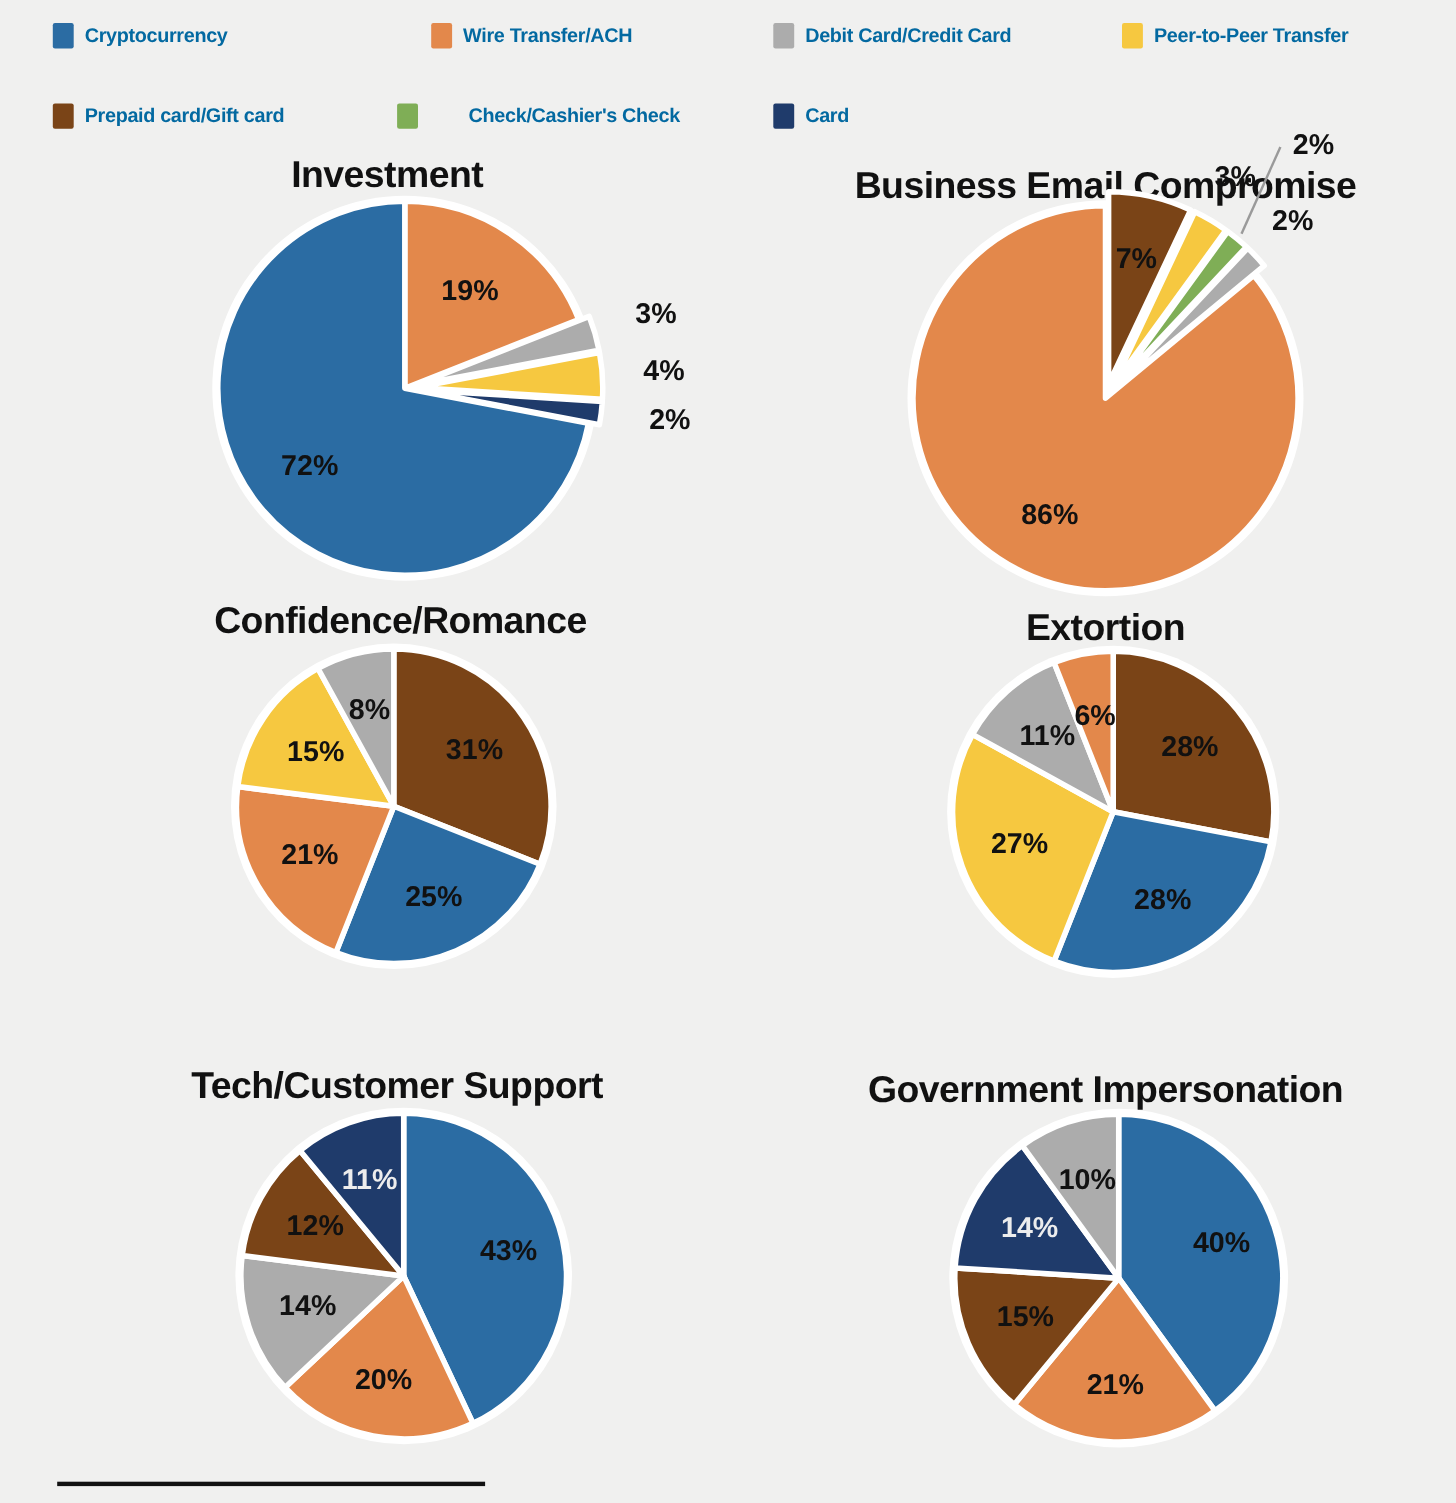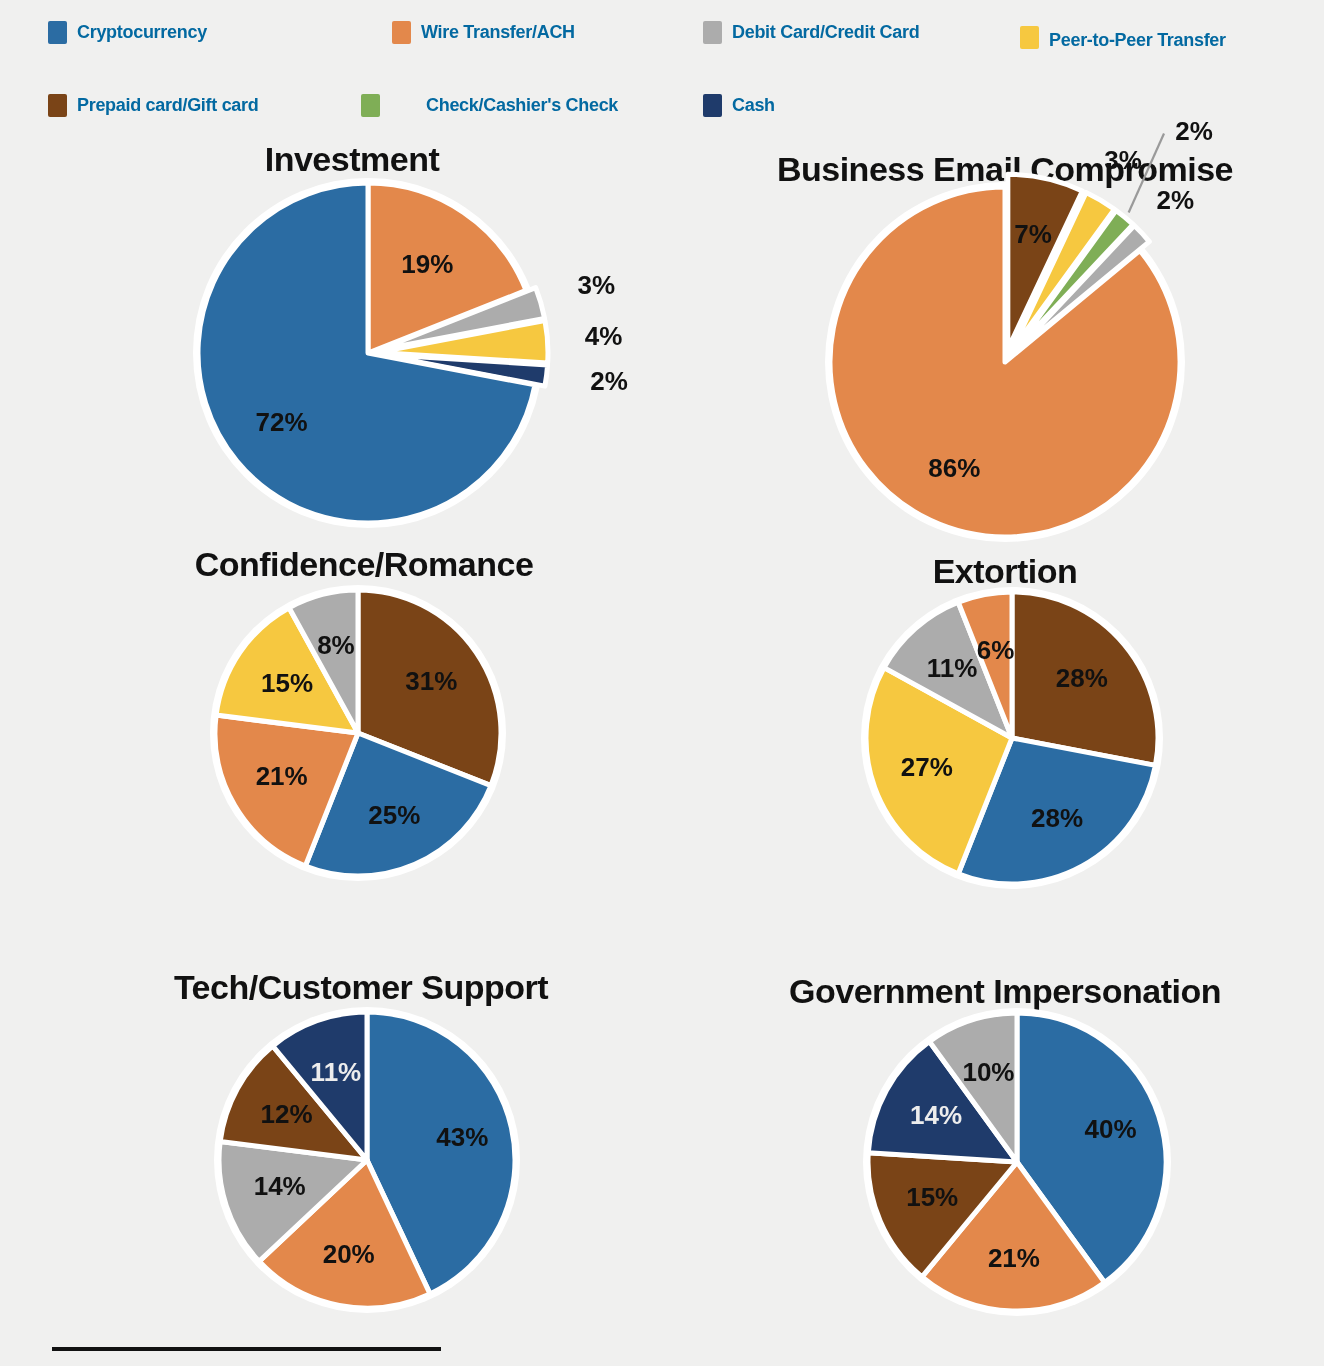--- a/index.html
+++ b/index.html
@@ -63,37 +63,37 @@
           <div class="legend-label">Cryptocurrency</div>
         </div>
         <div class="legend-item" style="left: 364px; margin-left: 28px;">
           <div class="swatch" style="background: rgb(227, 136, 75);"></div>
           <div class="legend-label">Wire Transfer/ACH</div>
         </div>
         <div class="legend-item" style="left: 703px; justify-content: center;">
           <div class="swatch" style="background: rgb(172, 172, 172);"></div>
           <div class="legend-label">Debit Card/Credit Card</div>
         </div>
-        <div class="legend-item" style="left: 1020px; align-items: flex-end;">
+        <div class="legend-item" style="left: 1020px;">
           <div class="swatch" style="background: rgb(246, 200, 64);"></div>
           <div class="legend-label">Peer-to-Peer Transfer</div>
         </div>
       </div>
     <div class="legend-row r2">
         <div class="legend-item" style="left: 48px;">
           <div class="swatch" style="background: rgb(122, 68, 23);"></div>
           <div class="legend-label">Prepaid card/Gift card</div>
         </div>
         <div class="legend-item" style="left: 361px; gap: 36px;">
           <div class="swatch" style="background: rgb(127, 174, 86);"></div>
           <div class="legend-label">Check/Cashier's Check</div>
         </div>
         <div class="legend-item" style="left: 703px;">
           <div class="swatch" style="background: rgb(31, 59, 107);"></div>
-          <div class="legend-label">Cash</div>
+          <div class="legend-label">Card</div>
         </div>
       </div>
   </div>
 
   <div id="panels">
       <div class="panel" style="left: 0px; top: 140px; width: 704px;">
         <div class="panel-title" style="top: 0px;">Investment</div>
         <div class="pie-wrap" style="top: 38px; padding-left: 16px;">
           <svg class="pie" width="704" height="380" viewBox="0 0 704 380">
             <circle cx="352" cy="175" r="175" fill="#FFFFFF"></circle>

